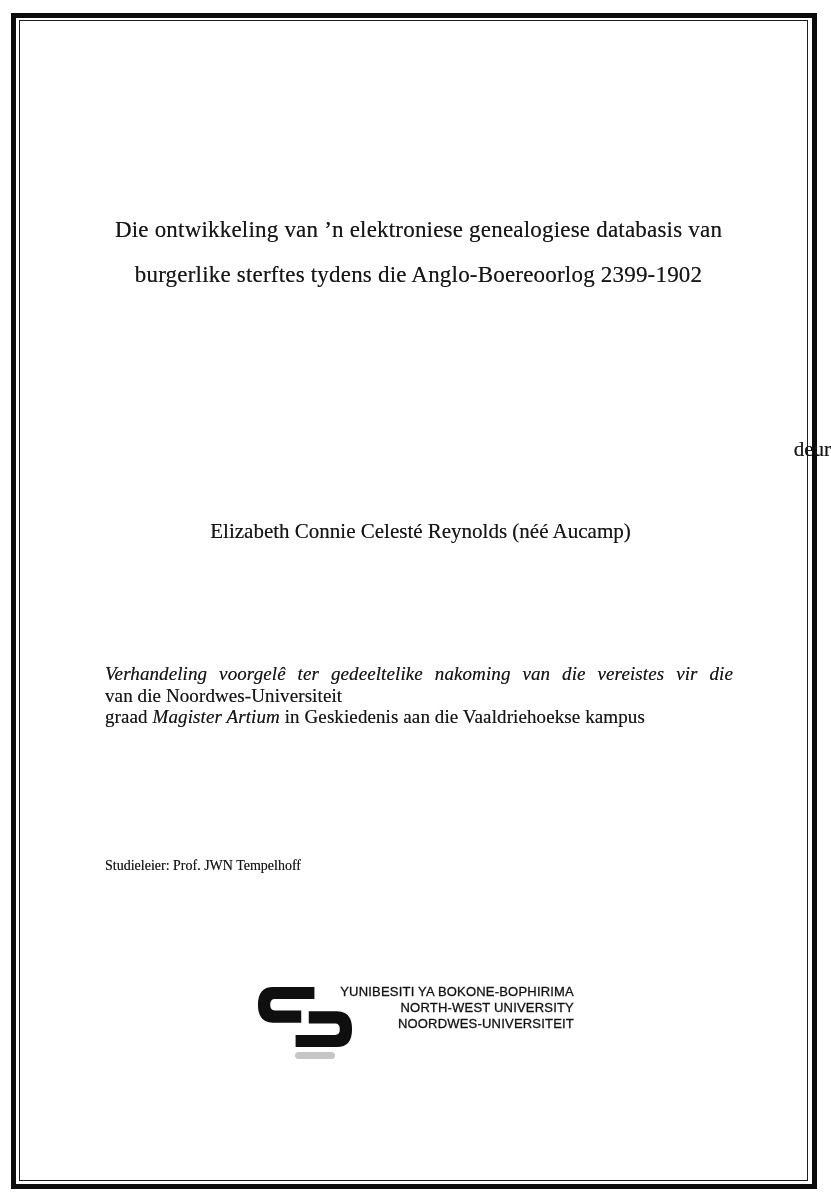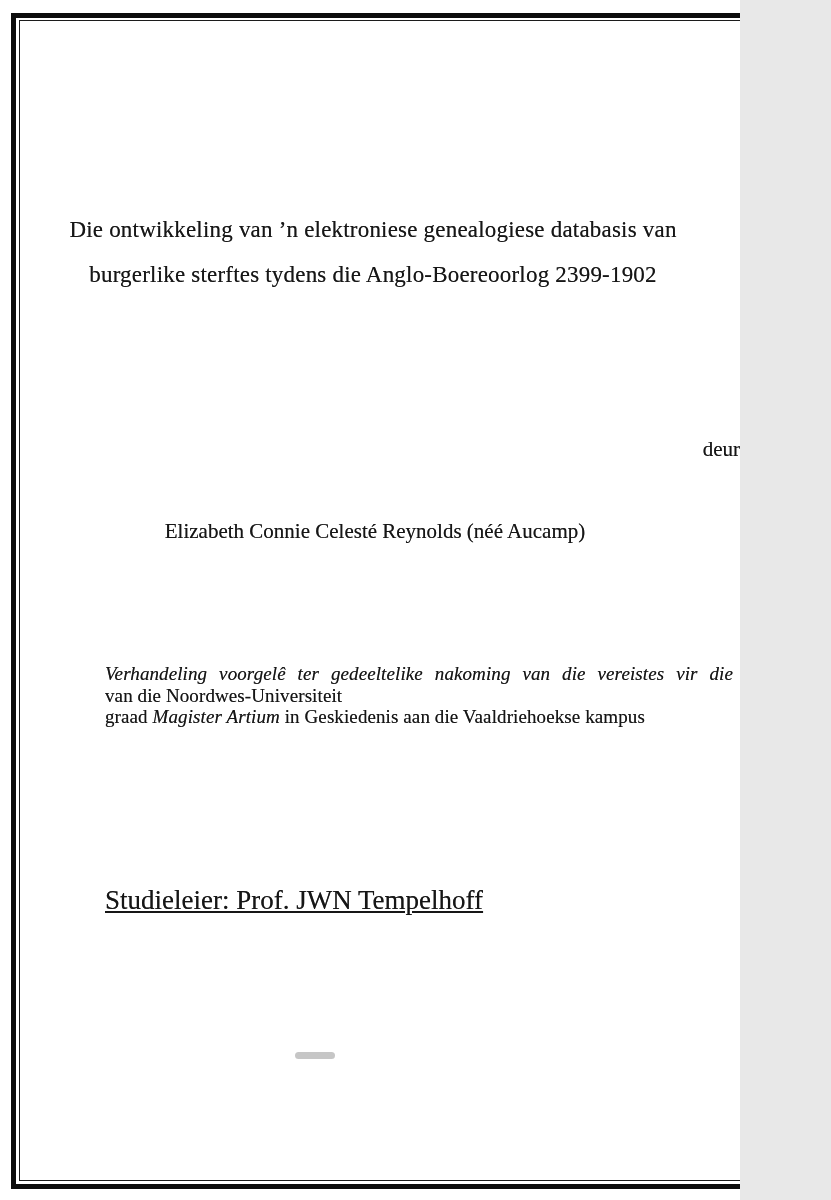--- a/index.html
+++ b/index.html
@@ -3,21 +3,21 @@
 <meta charset="utf-8">
 <style>
   :root{
     --ink:#161616;
     --border:#0c0c0c;
     --bg:#ffffff;
   }
   html,body{margin:0;padding:0;background:#e8e8e8;}
   .page{
     position:relative;
-    width:740px;height:1200px;
+    width:831px;height:1200px;
     background:var(--bg);
     font-family:"Liberation Serif", serif;
     color:var(--ink);
     overflow:hidden;
   }
   
   .frame-outer{
     position:absolute;left:11px;top:13px;width:806px;height:1176px;
     border:5px solid var(--border);
     box-sizing:border-box;
@@ -51,22 +51,22 @@
     position:absolute;left:105px;top:663px;width:628px;
     font-size:19px;line-height:21.5px;
     letter-spacing:0.1px;
   }
   .statement .justified{
     text-align:justify;
     text-align-last:justify;
     font-style:italic;
   }
   .credits{
-    position:absolute;left:105px;top:888px;
-    font-size:27px;line-height:25px;text-decoration:underline;
+    position:absolute;left:105px;top:853px;
+    font-size:14px;line-height:25px;
   }
   .logo{
     position:absolute;left:256px;top:984px;width:330px;height:80px;
   }
   .logo-mark{
     position:absolute;left:0;top:1px;width:98px;height:64px;
   }
   .logo-text{
     position:absolute;left:62px;top:0;width:256px;
     text-align:right;
@@ -102,16 +102,29 @@
   <div class="statement scan-text">
     <div class="justified">Verhandeling voorgelê ter gedeeltelike nakoming van die vereistes vir die</div>
     <div>van die Noordwes-Universiteit</div>
     <div><span>graad </span><i>Magister Artium</i><span> in Geskiedenis aan die Vaaldriehoekse kampus</span></div>
   </div>
 
   <div class="credits scan-text">
     <div>Studieleier: Prof. JWN Tempelhoff</div>
   </div>
 
+  <div class="logo">
+    <svg class="logo-mark" viewBox="0 0 104 68" xmlns="http://www.w3.org/2000/svg" aria-hidden="true">
+
+      <path d="M 62 2 H 18 Q 2 2 2 21 Q 2 40 18 40 H 48 V 27 H 20 Q 15 27 15 21 Q 15 15 20 15 H 62 Z" fill="#0f0f0f"></path>
+
+      <path d="M 42 66 H 86 Q 102 66 102 47 Q 102 28 86 28 H 56 V 41 H 84 Q 89 41 89 47 Q 89 53 84 53 H 42 Z" fill="#0f0f0f"></path>
+    </svg>
+    <div class="logo-text">
+      <div>YUNIBESITI YA BOKONE-BOPHIRIMA</div>
+      <div>NORTH-WEST UNIVERSITY</div>
+      <div>NOORDWES-UNIVERSITEIT</div>
+    </div>
+  </div>
 
   <div class="smudge"></div>
 
 </div>
 
 </body></html>

